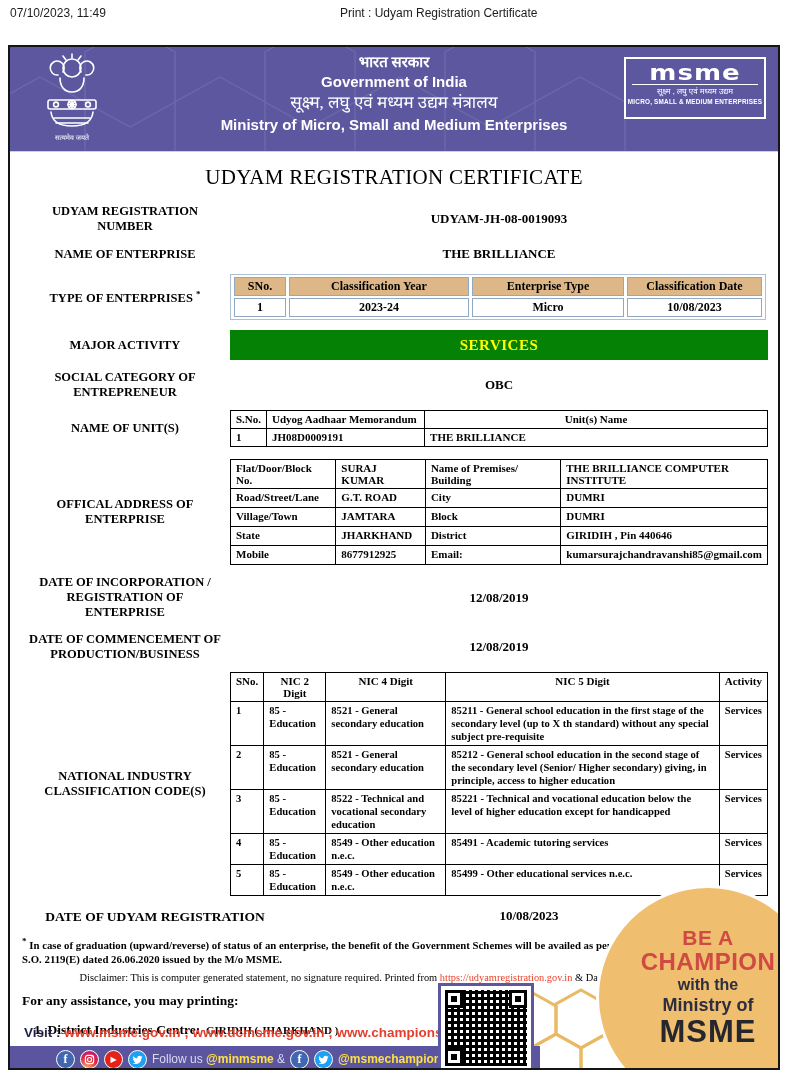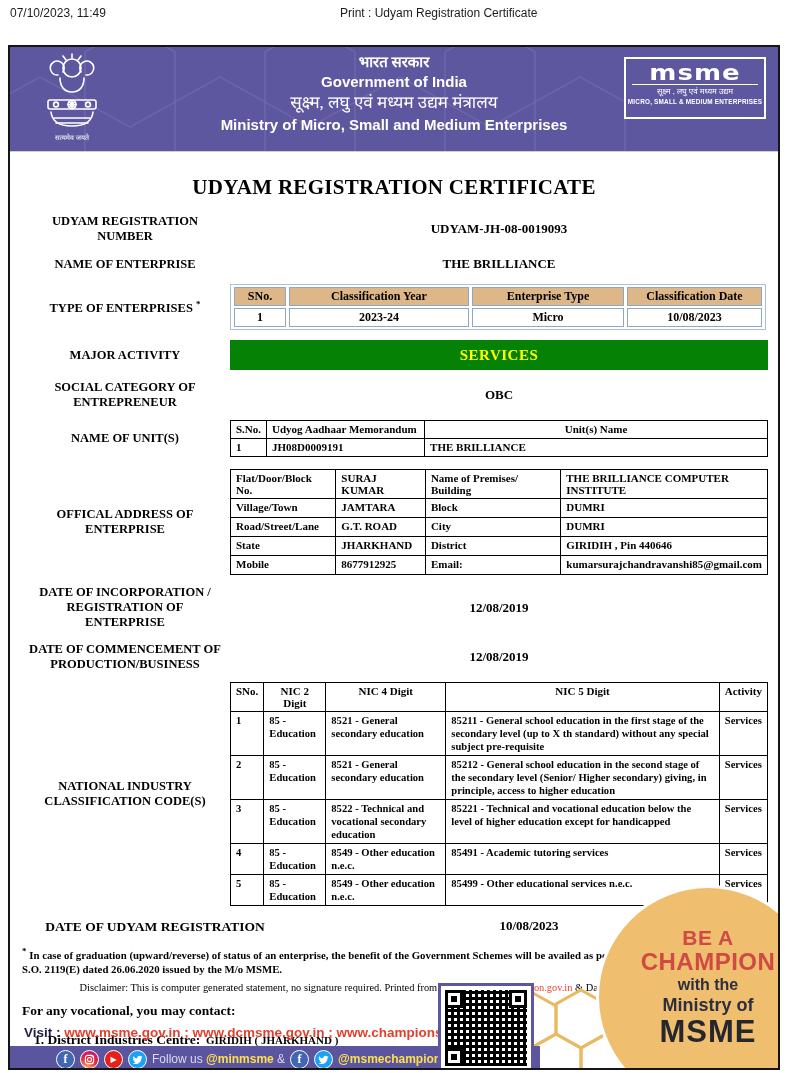--- a/index.html
+++ b/index.html
@@ -24,21 +24,21 @@
   .bc-hi2 { font-size:17px; line-height:22px; font-family:"Liberation Serif",serif; }
   .bc-en2 { font-size:15px; line-height:21px; font-weight:bold; font-family:"Liberation Sans",sans-serif; }
   .msme-box { position:absolute; right:12px; top:10px; width:142px; height:62px;
     border:2px solid #fff; background:#5d57a0; color:#fff; text-align:center; padding-top:1px; }
   .msme-word { font:bold 26px/24px "DejaVu Sans", sans-serif; letter-spacing:1px; transform:scaleY(.85); }
   .msme-hi { font-size:8px; line-height:11px; border-top:1px solid #fff; margin:0 6px; padding-top:1px; }
   .msme-en { font:bold 6.4px/9px "Liberation Sans",sans-serif; letter-spacing:.2px; }
 
   
   .content { padding:0 10px; }
-  .cert-title { text-align:center; font-size:21px; font-weight:bold; margin-top:23px; letter-spacing:.3px; }
+  .cert-title { text-align:center; font-size:21px; font-weight:normal; margin-top:13px; letter-spacing:.3px; }
 
   .frow { display:grid; grid-template-columns:210px 1fr; align-items:center; }
   .flabel { text-align:center; font-weight:bold; font-size:12.5px; line-height:15px; padding:0 6px; }
   .fvalue { text-align:center; font-weight:bold; font-size:13px; }
   sup.star { font-size:9px; vertical-align:super; }.mt14{margin-top:14px}.mt12{margin-top:12px}.mt10{margin-top:10px}
 
   
   .cls-wrap{ padding-right:2px; }
   table.cls { width:100%; border-collapse:separate; border-spacing:3px 2px; border:1px solid #aebfd2; }
   table.cls th { background:#ddb787; border:1px solid #8fa8c4; font-size:12px; font-weight:bold; padding:1px 4px; }
@@ -234,29 +234,29 @@
         <div class="flabel">OFFICAL ADDRESS OF ENTERPRISE</div>
         <table class="blk addr">
           <tbody>
               <tr>
             <td style="width:106px">Flat/Door/Block No.</td>
             <td style="width:90px">SURAJ KUMAR</td>
             <td style="width:140px">Name of Premises/ Building</td>
             <td>THE BRILLIANCE COMPUTER INSTITUTE</td>
           </tr>
           <tr>
+            <td>Road/Street/Lane</td>
+            <td>G.T. ROAD</td>
+            <td>City</td>
+            <td>DUMRI</td>
+          </tr>
+          <tr>
             <td>Village/Town</td>
             <td>JAMTARA</td>
             <td>Block</td>
-            <td>DUMRI</td>
-          </tr>
-          <tr>
-            <td>Road/Street/Lane</td>
-            <td>G.T. ROAD</td>
-            <td>City</td>
             <td>DUMRI</td>
           </tr>
           <tr>
             <td>State</td>
             <td>JHARKHAND</td>
             <td>District</td>
             <td>GIRIDIH , Pin 440646</td>
           </tr>
           <tr>
             <td>Mobile</td>
@@ -334,21 +334,21 @@
       </div>
 
       <div class="footnote">
         <sup>*</sup> <span>In case of graduation (upward/reverse) of status of an enterprise, the benefit of the Government Schemes will be availed as per the provisions of Notification No. S.O. 2119(E) dated 26.06.2020 issued by the M/o MSME.</span>
       </div>
 
       <div class="disclaimer">
         <span>Disclaimer: This is computer generated statement, no signature required. Printed from </span><a href="#">https://udyamregistration.gov.in</a><span> &amp; Date of printing:- 07/10/2023</span>
       </div>
 
-      <div class="assist-h">For any vocational, you may contact:</div>
+      <div class="assist-h">For any assistance, you may printing:</div>
 
       <div class="assist-row">
         <div class="assist-label">1. District Industries Centre:</div>
         <div class="assist-value">GIRIDIH ( JHARKHAND )</div>
       </div>
 
       <div class="assist-row">
         <div class="assist-label">2. MSME-DFO:</div>
         <div class="assist-value">RANCHI ( JHARKHAND )</div>
       </div>

